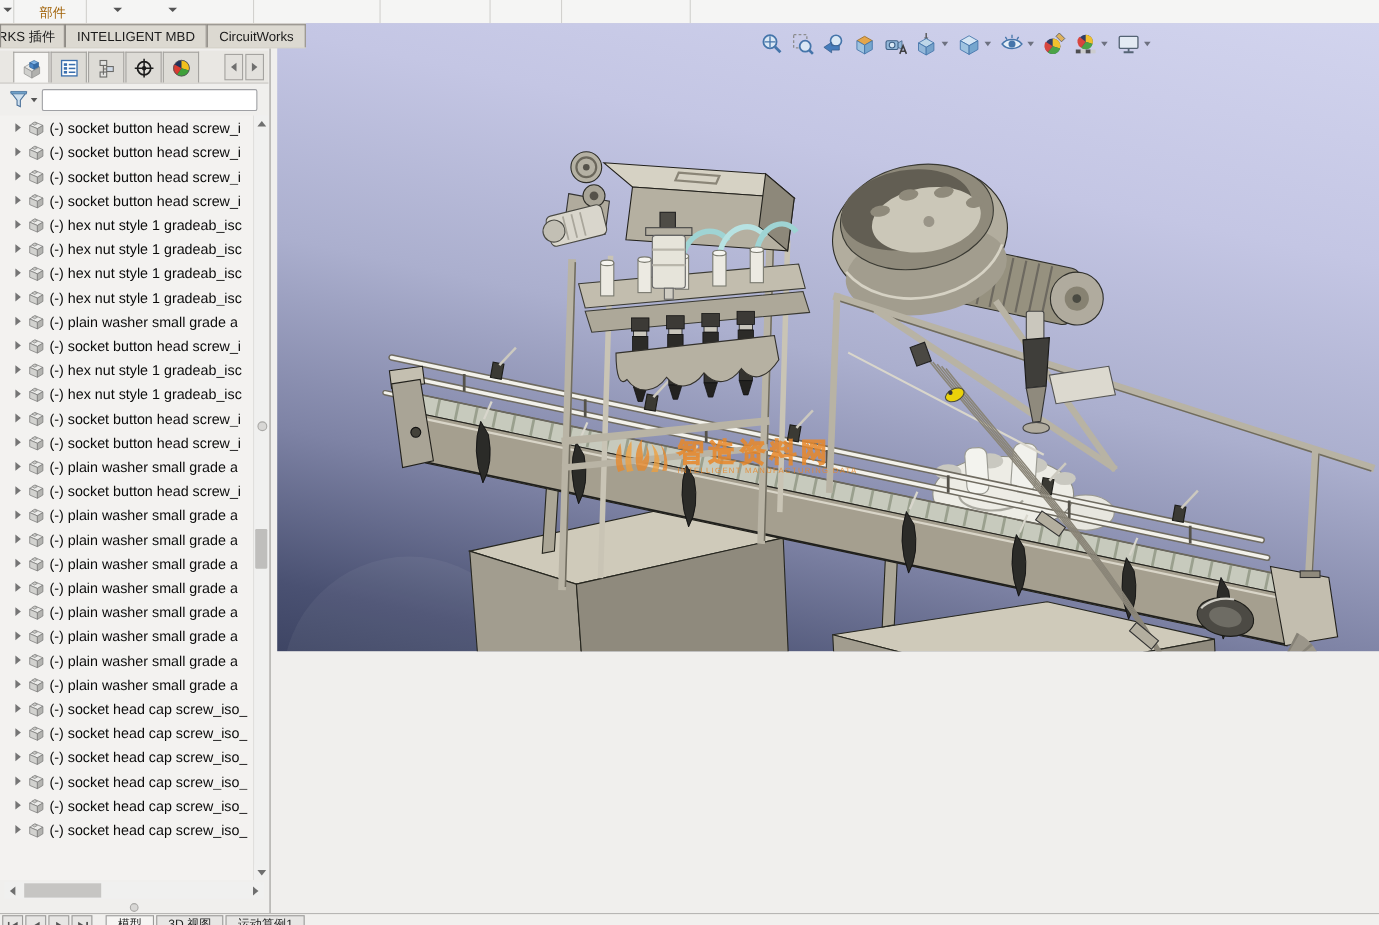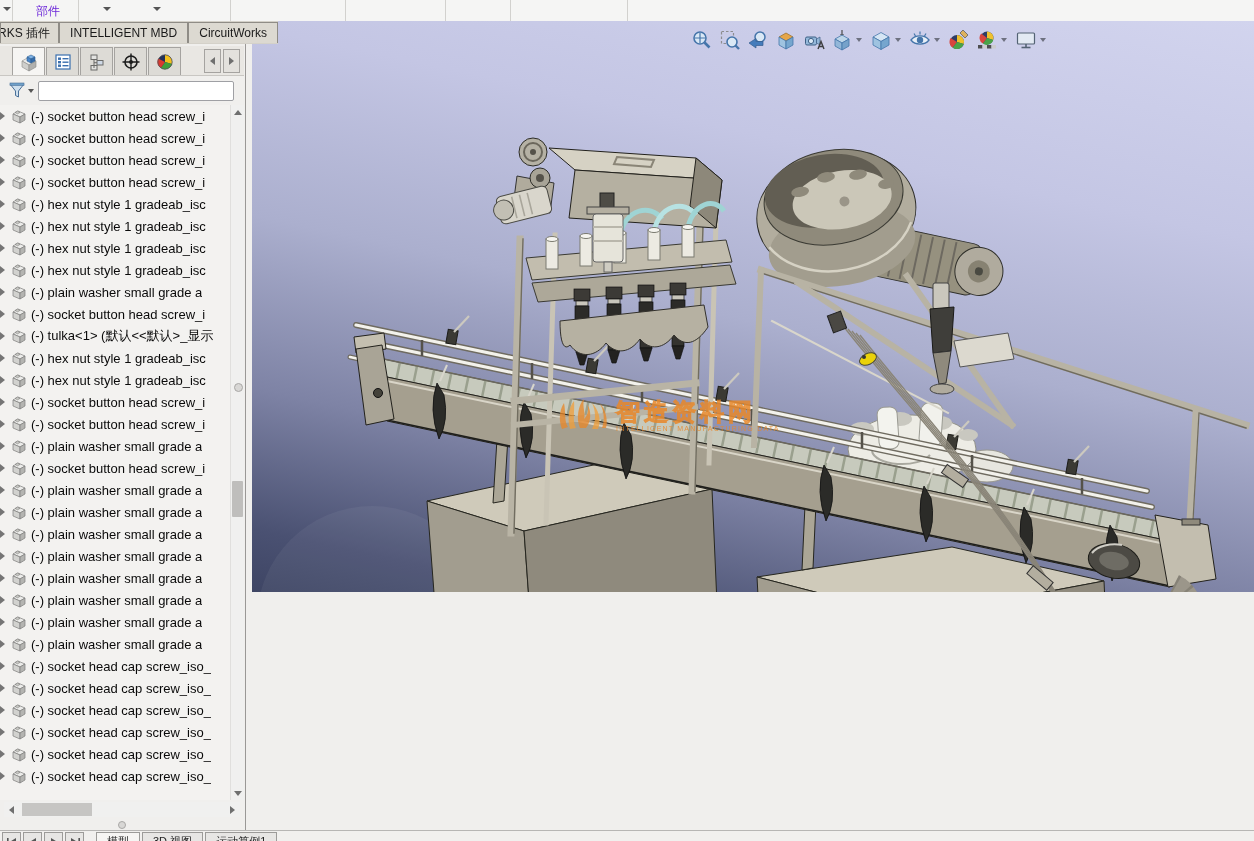--- a/index.html
+++ b/index.html
@@ -2,21 +2,21 @@
 <html><head>
 <meta charset="utf-8">
 <style>
   html,body{margin:0;padding:0;background:#333;}
   .app{position:relative;width:1254px;height:841px;overflow:hidden;
        font-family:"Liberation Sans",sans-serif;background:#f0efed;user-select:none;}
   
   .toprow{position:absolute;left:0;top:0;width:1254px;height:21px;background:#f5f5f4;
           border-bottom:1px solid #d6d5d3;}
   .toprow .sep{position:absolute;top:0;width:1px;height:21px;background:#d2d1ce;}
-  .toprow .lbl{position:absolute;top:3px;font-size:12px;color:#6d28d9;}
+  .toprow .lbl{position:absolute;top:3px;font-size:12px;color:#a16207;}
   .toprow .caret{position:absolute;top:7px;width:0;height:0;border-left:4px solid transparent;
                  border-right:4px solid transparent;border-top:4px solid #555;}
   
   .ribbon{position:absolute;left:0;top:21px;width:278px;height:23px;background:#d4d1c9;
           display:flex;z-index:5;}
   .rtab{height:21px;margin-top:1px;background:#dcd9d1;border:1px solid #8f8c86;border-bottom:none;
         font-size:12px;color:#1a1a1a;line-height:20px;padding:0 10px;box-sizing:border-box;white-space:nowrap;}
   .rtab.clip{width:80px;padding:0;position:relative;overflow:hidden;}
   .rtab.clip span{position:absolute;right:8px;top:0;white-space:nowrap;}
   
@@ -29,21 +29,21 @@
   .fmtab.active{background:#f6f5f3;}
   .fmnav{width:15px;height:22px;border:1px solid #a5a3a0;background:#e3e1dd;margin-left:2px;
          display:flex;align-items:center;justify-content:center;align-self:center;}
   .fmspacer{flex:1;}
   .filterrow{position:absolute;left:0;top:33px;width:244px;height:28px;display:flex;align-items:center;padding-left:8px;box-sizing:border-box;}
   .filterinput{width:186px;height:18px;border:1px solid #9fa0a4;border-radius:2px;background:#fff;
                font-size:12px;padding:0 4px;margin-left:4px;}
   .fcaret{width:0;height:0;border-left:3px solid transparent;border-right:3px solid transparent;
           border-top:4px solid #555;margin-left:2px;}
   .tree{position:absolute;left:0;top:61px;width:232px;height:695px;overflow:hidden;background:#f3f2f0;}
-  .trow{height:22px;display:flex;align-items:center;white-space:nowrap;}
+  .trow{height:22px;display:flex;align-items:center;padding-left:14px;white-space:nowrap;}
   .texp{width:0;height:0;border-top:4px solid transparent;border-bottom:4px solid transparent;
         border-left:5px solid #757575;margin-right:6px;flex:none;}
   .ticon{flex:none;margin-right:4px;}
   .tlabel{font-size:13px;color:#0a0a0a;overflow:hidden;}
   
   .vsb{position:absolute;right:1px;top:61px;width:13px;height:695px;background:#f0f0ef;border-left:1px solid #e0dfdd;}
   .vsb .btn{position:absolute;left:0;width:13px;height:14px;background:#f0f0ef;display:flex;align-items:center;justify-content:center;}
   .vsb .thumb{position:absolute;left:1px;top:376px;width:11px;height:36px;background:#bfbebc;border-radius:1px;}
   .sdot{position:absolute;left:3px;top:278px;width:7px;height:7px;border-radius:50%;
         background:#d8d7d5;border:1px solid #a9a8a6;}
@@ -277,30 +277,20 @@
       <span class="tlabel">(-) socket button head screw_i</span>
     </div>
         <div class="trow">
       <div class="texp"></div>
       <svg class="ticon" width="16" height="15" viewBox="0 0 16 15">
         <polygon points="2,5 7,2 14,5 9,8" fill="#ebebe9" stroke="#7d7d7b" stroke-width=".7"></polygon>
         <polygon points="2,5 9,8 9,14 2,11" fill="#d2d2cf" stroke="#7d7d7b" stroke-width=".7"></polygon>
         <polygon points="9,8 14,5 14,11 9,14" fill="#b4b4b1" stroke="#7d7d7b" stroke-width=".7"></polygon>
         <polygon points="4,3.4 6.5,2 9,3.4 6.5,4.8" fill="#c9c9c6" stroke="#7d7d7b" stroke-width=".6"></polygon>
       </svg>
-      <span class="tlabel">(-) tulka&lt;1&gt; (默认&lt;&lt;默认&gt;_显示</span>
-    </div>
-        <div class="trow">
-      <div class="texp"></div>
-      <svg class="ticon" width="16" height="15" viewBox="0 0 16 15">
-        <polygon points="2,5 7,2 14,5 9,8" fill="#ebebe9" stroke="#7d7d7b" stroke-width=".7"></polygon>
-        <polygon points="2,5 9,8 9,14 2,11" fill="#d2d2cf" stroke="#7d7d7b" stroke-width=".7"></polygon>
-        <polygon points="9,8 14,5 14,11 9,14" fill="#b4b4b1" stroke="#7d7d7b" stroke-width=".7"></polygon>
-        <polygon points="4,3.4 6.5,2 9,3.4 6.5,4.8" fill="#c9c9c6" stroke="#7d7d7b" stroke-width=".6"></polygon>
-      </svg>
       <span class="tlabel">(-) hex nut style 1 gradeab_isc</span>
     </div>
         <div class="trow">
       <div class="texp"></div>
       <svg class="ticon" width="16" height="15" viewBox="0 0 16 15">
         <polygon points="2,5 7,2 14,5 9,8" fill="#ebebe9" stroke="#7d7d7b" stroke-width=".7"></polygon>
         <polygon points="2,5 9,8 9,14 2,11" fill="#d2d2cf" stroke="#7d7d7b" stroke-width=".7"></polygon>
         <polygon points="9,8 14,5 14,11 9,14" fill="#b4b4b1" stroke="#7d7d7b" stroke-width=".7"></polygon>
         <polygon points="4,3.4 6.5,2 9,3.4 6.5,4.8" fill="#c9c9c6" stroke="#7d7d7b" stroke-width=".6"></polygon>
       </svg>

